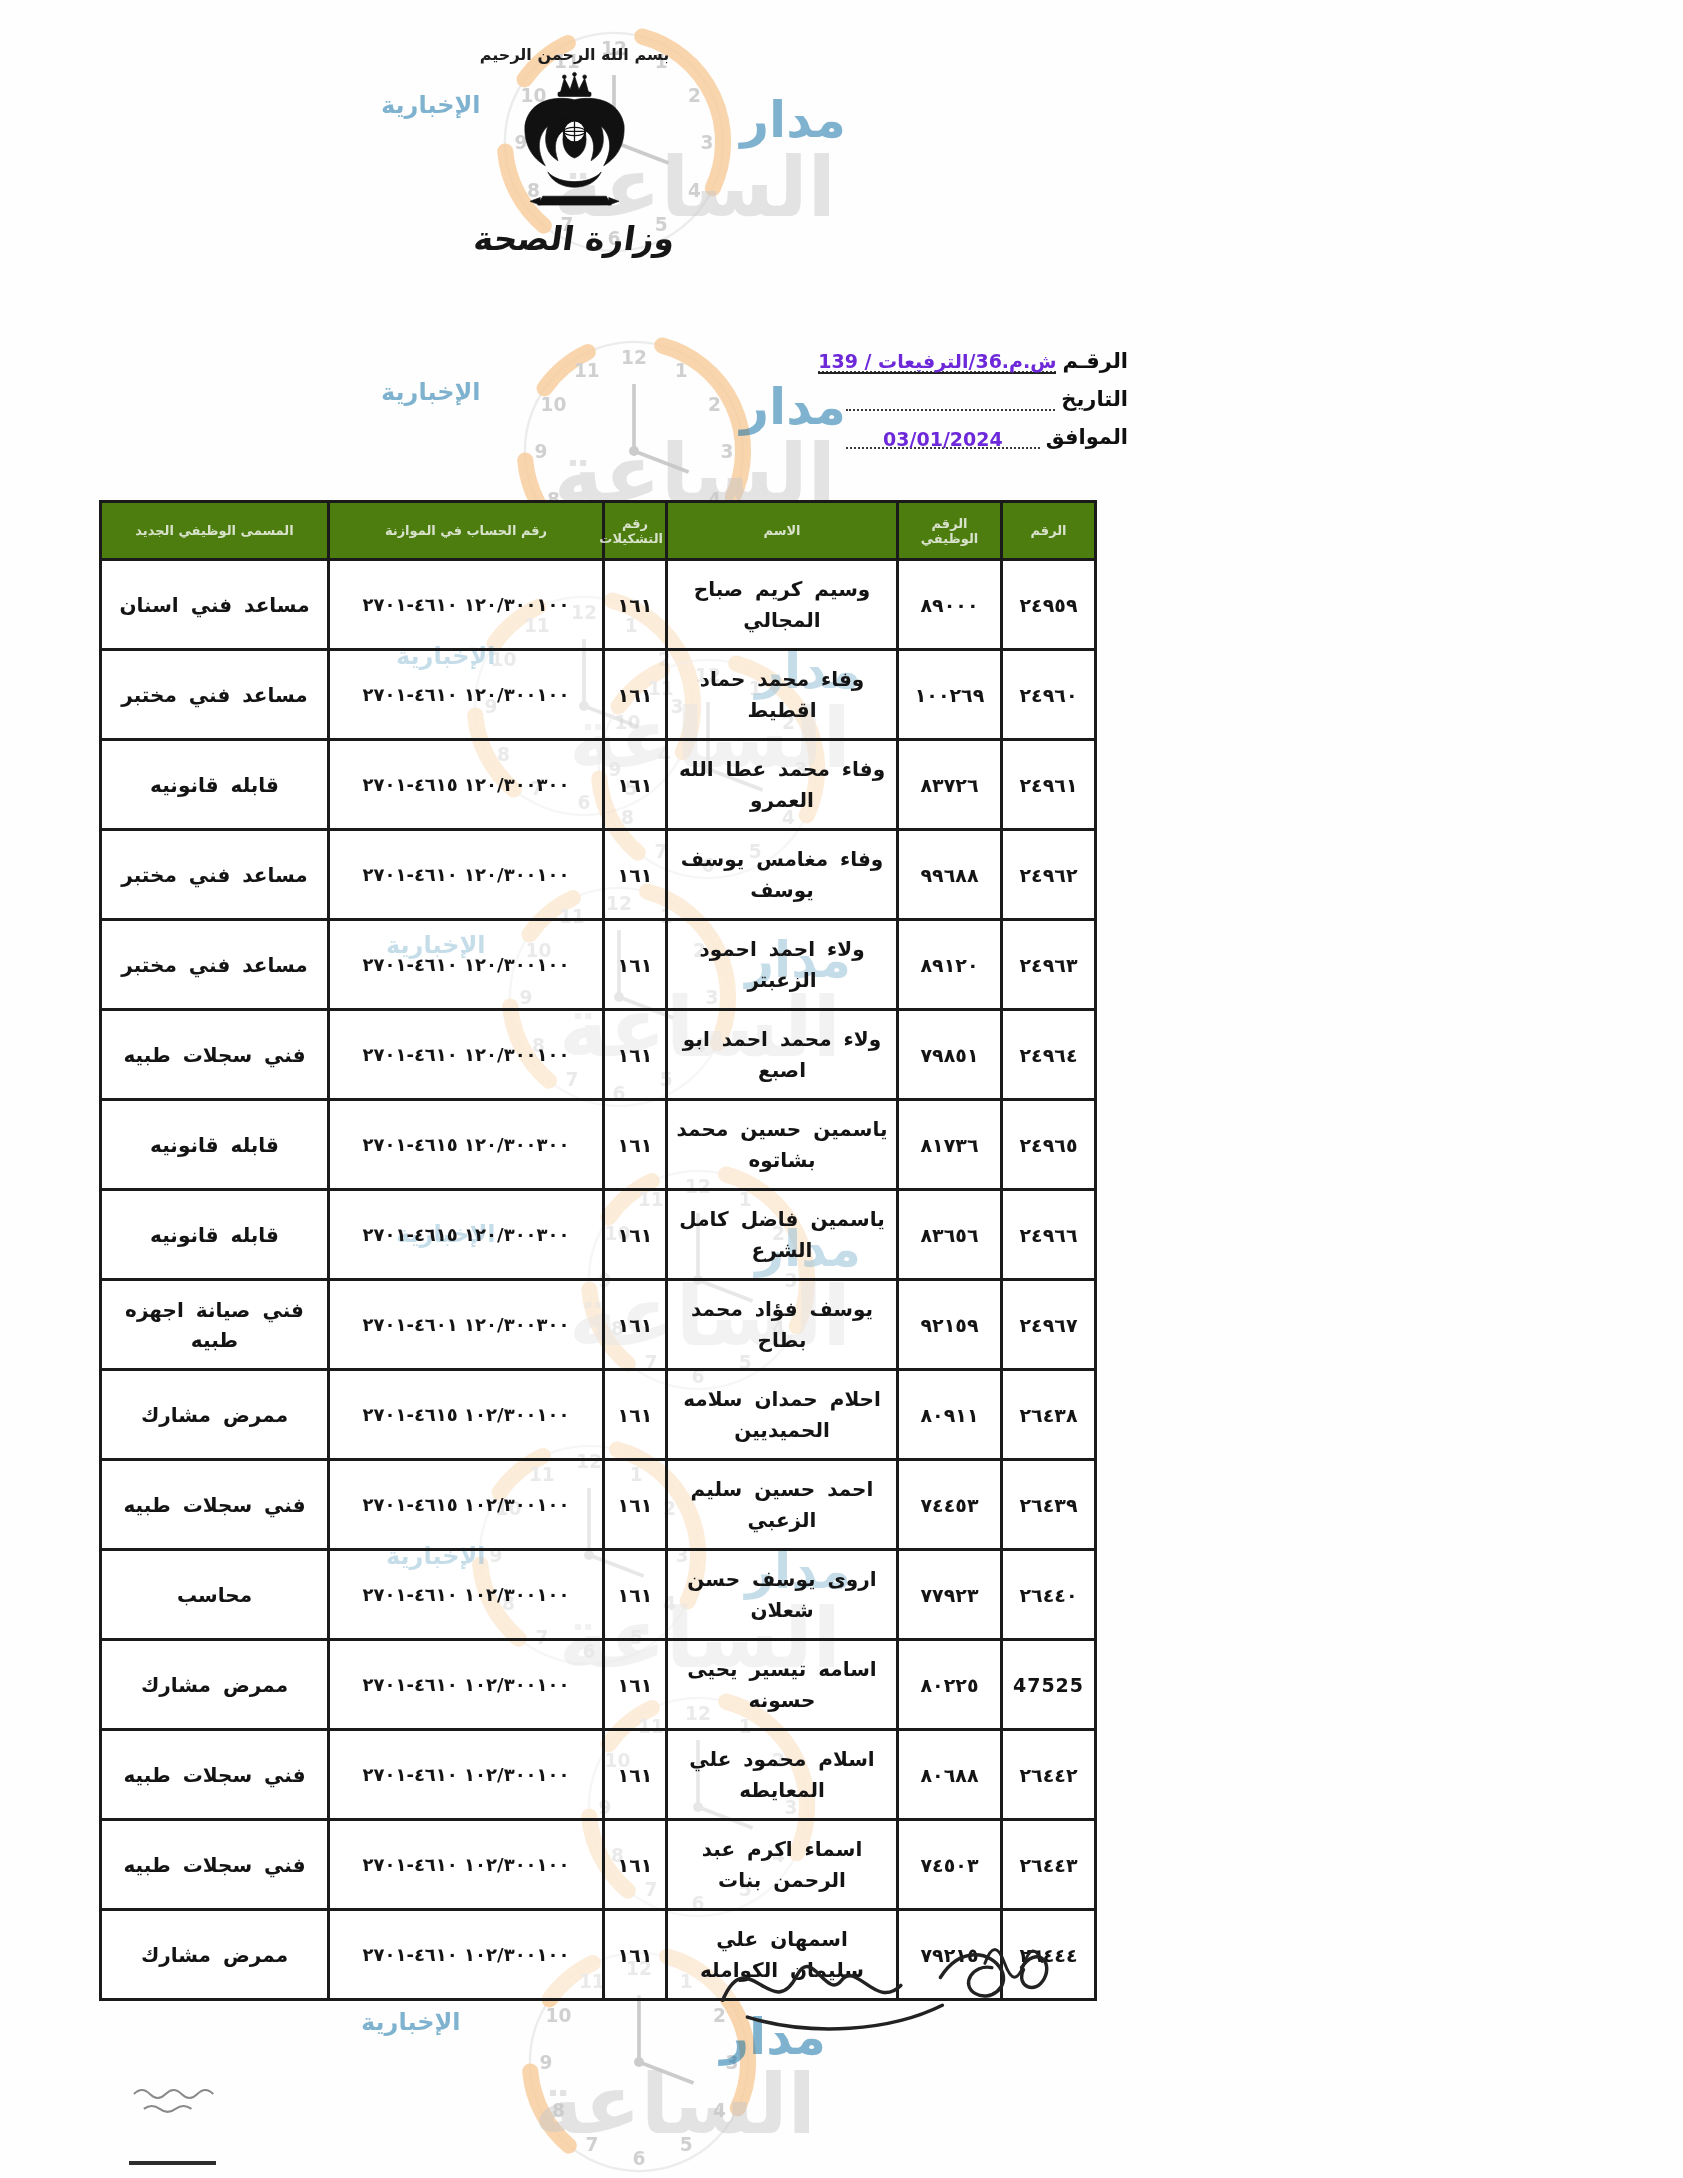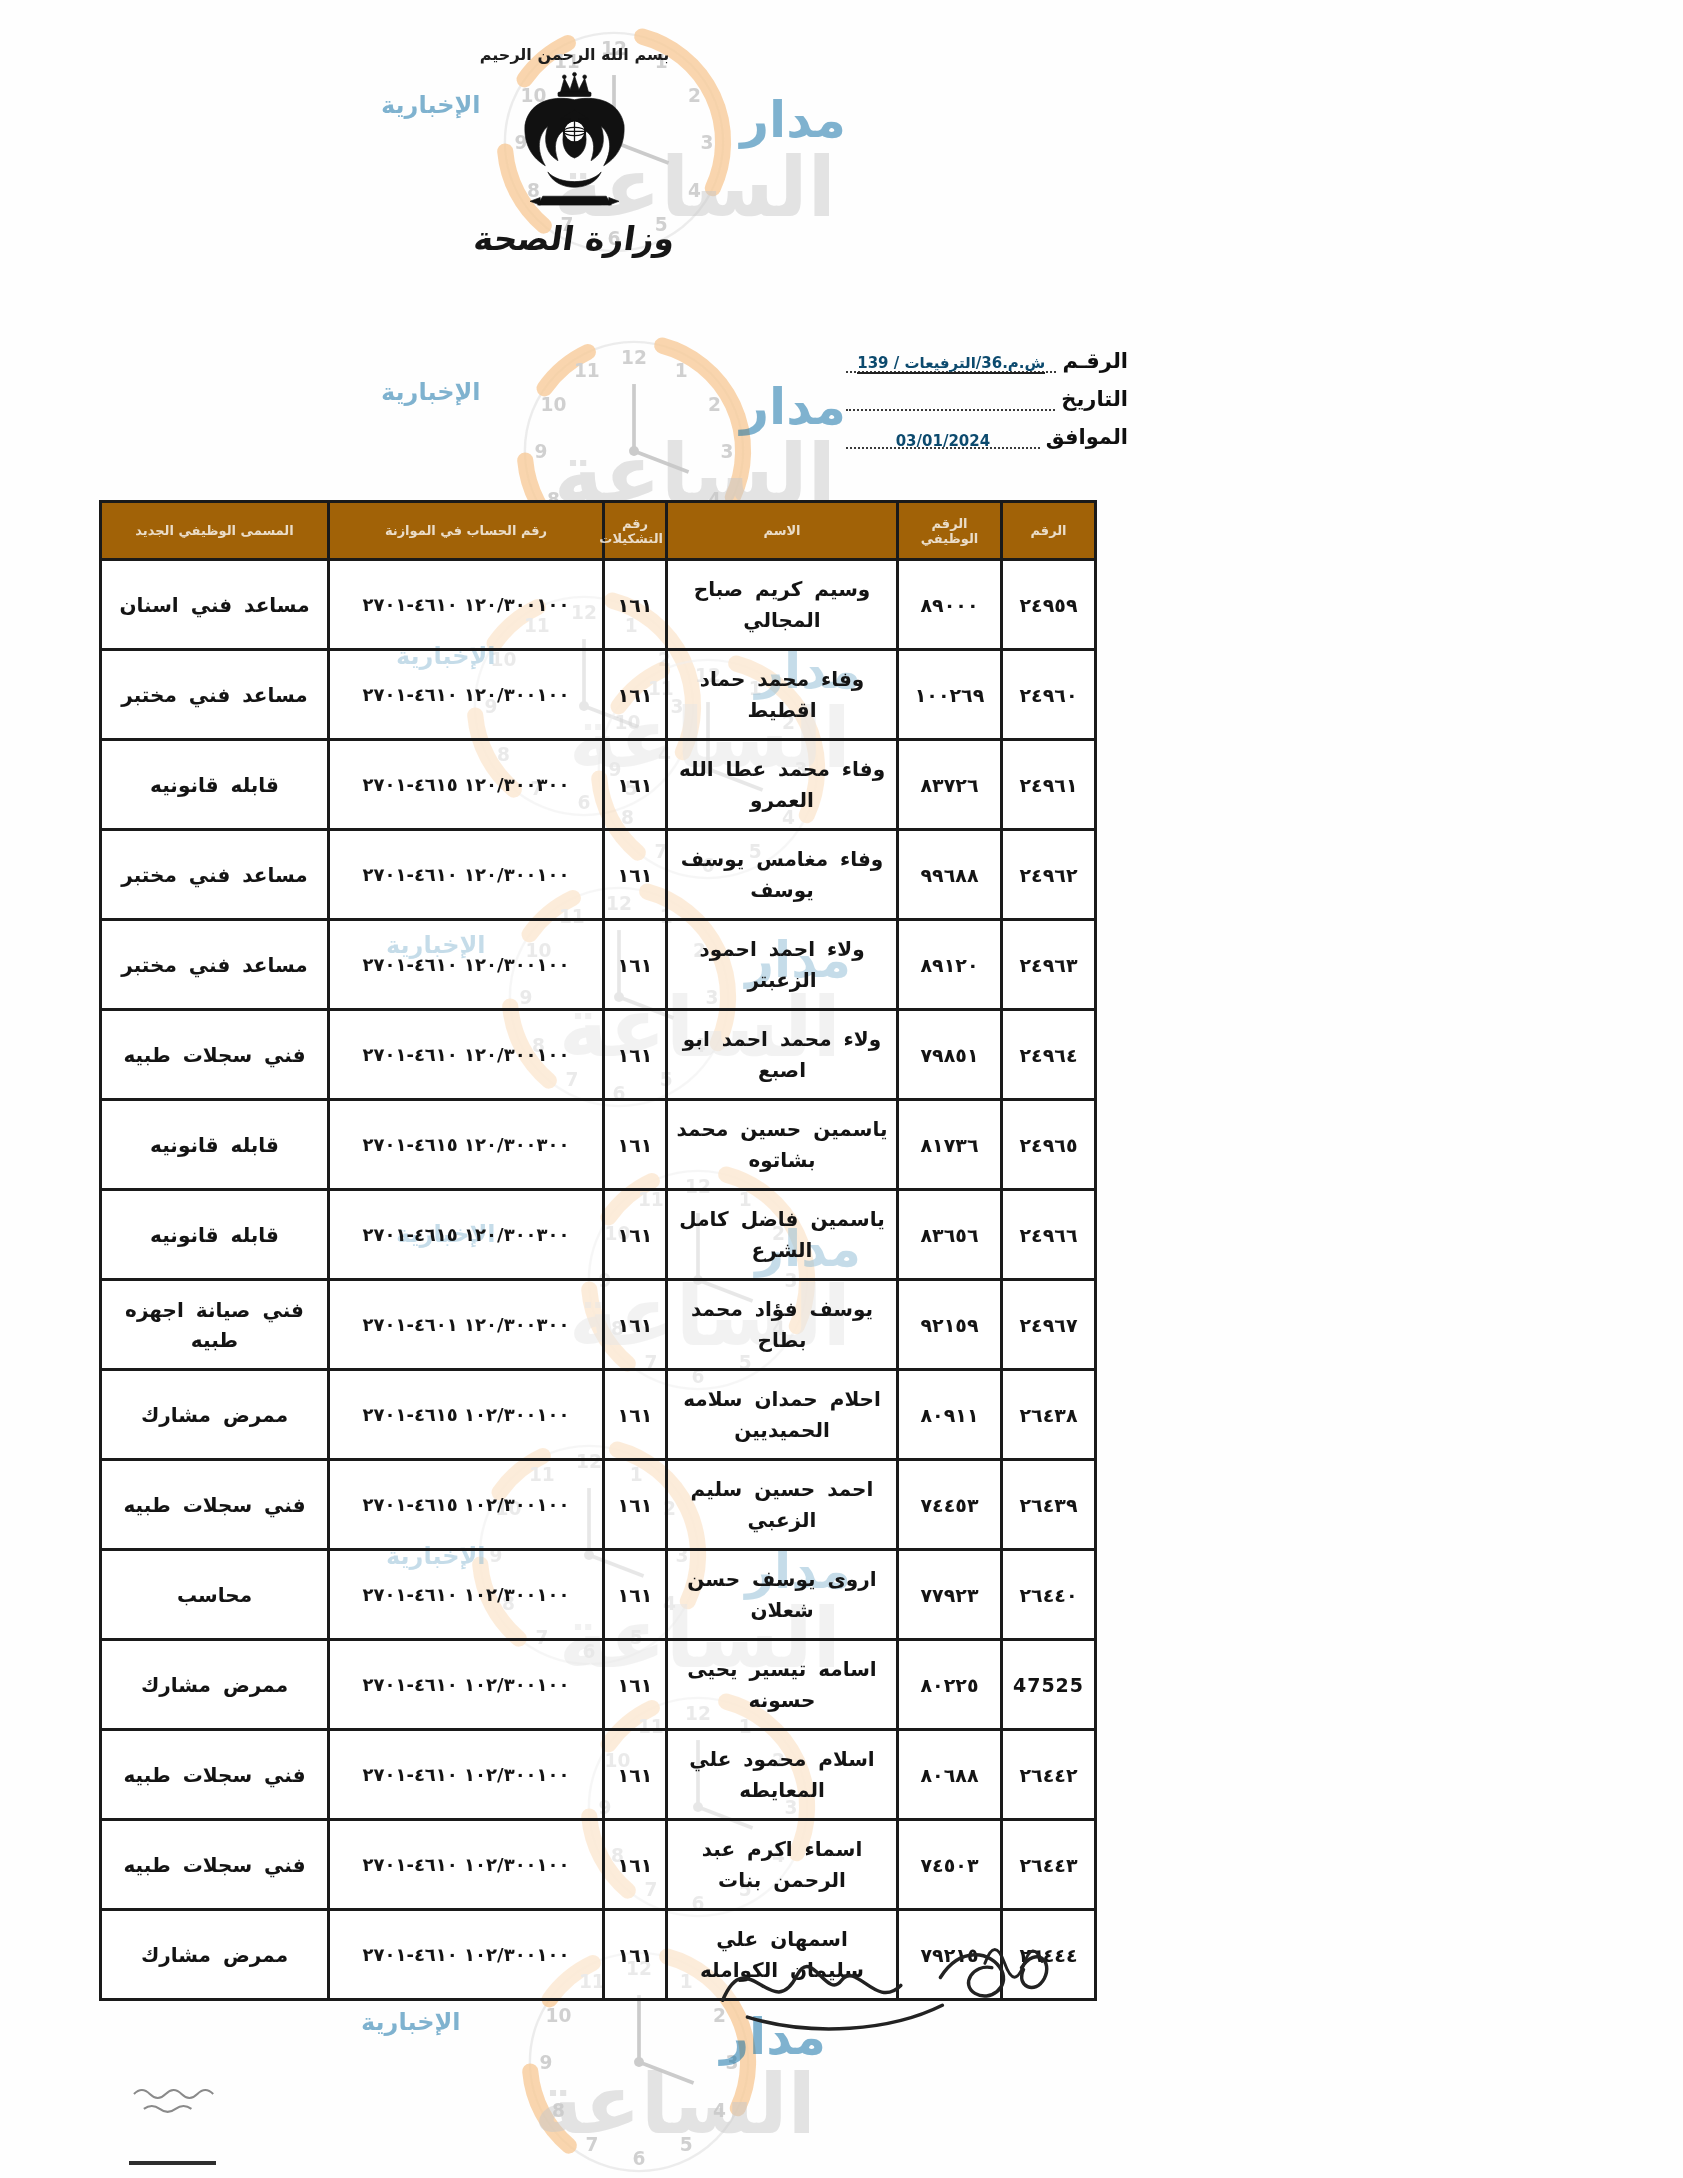--- a/index.html
+++ b/index.html
@@ -17,27 +17,27 @@
   
   .letterhead{position:absolute;left:411px;top:45px;width:327px;text-align:center;z-index:1;}
   .bismillah{font-size:16px;font-weight:bold;color:#1d1d1d;letter-spacing:1px;}
   .emblem{margin:6px auto 0 auto;display:block;}
   .ministry{font-size:33px;font-weight:bold;color:#161616;transform:skewX(-8deg);margin-top:2px;}
   
   .ref-block{position:absolute;left:846px;top:335px;width:282px;z-index:1;direction:rtl;}
   .ref-row{display:flex;align-items:flex-end;gap:6px;height:38px;}
   .ref-label{font-weight:bold;font-size:21px;white-space:nowrap;color:#101010;text-align:right;}
   .ref-leader{flex:1;border-bottom:2px dotted #3a3a3a;display:flex;justify-content:center;min-height:26px;align-items:flex-end;}
-  .ref-value{font-weight:bold;font-size:15px;transform:translateY(3px);white-space:nowrap;color:#0c4a6e;}
+  .ref-value{font-weight:bold;font-size:19px;transform:translateY(3px);white-space:nowrap;color:#6d28d9;}
   .ref-value.underlined{border-bottom:2px solid #222;}
   
   table.promotions{position:absolute;left:99px;top:500px;width:995px;border-collapse:collapse;
     direction:rtl;table-layout:fixed;z-index:1;background:rgba(255,255,255,.55);}
   .promotions th,.promotions td{border:3px solid #1a1a1a;}
-  .promotions thead th{background:#a16207;color:rgba(255,255,255,.78);font-size:13px;font-weight:bold;height:51px;padding:2px;}
+  .promotions thead th{background:#4d7c0f;color:rgba(255,255,255,.78);font-size:13px;font-weight:bold;height:51px;padding:2px;}
   .promotions td{height:83px;text-align:center;vertical-align:middle;font-weight:bold;color:#141414;padding:2px 6px;}
   .c-name{font-size:20px;word-spacing:5px;line-height:1.55;}
   .c-job{font-size:20px;word-spacing:5px;line-height:1.5;}
   .c-serial,.c-emp,.c-unit{font-size:19px;letter-spacing:1px;}
   .c-budget{font-size:18px;letter-spacing:1px;white-space:nowrap;}
   
   .signature{position:absolute;left:693px;top:1906px;z-index:2;}
   .initials{position:absolute;left:975px;top:1919px;z-index:2;}
   .corner-note{position:absolute;left:129px;top:2079px;z-index:2;}
   .corner-line{position:absolute;left:129px;top:2161px;width:87px;height:4px;background:#2e2e2e;z-index:2;}

